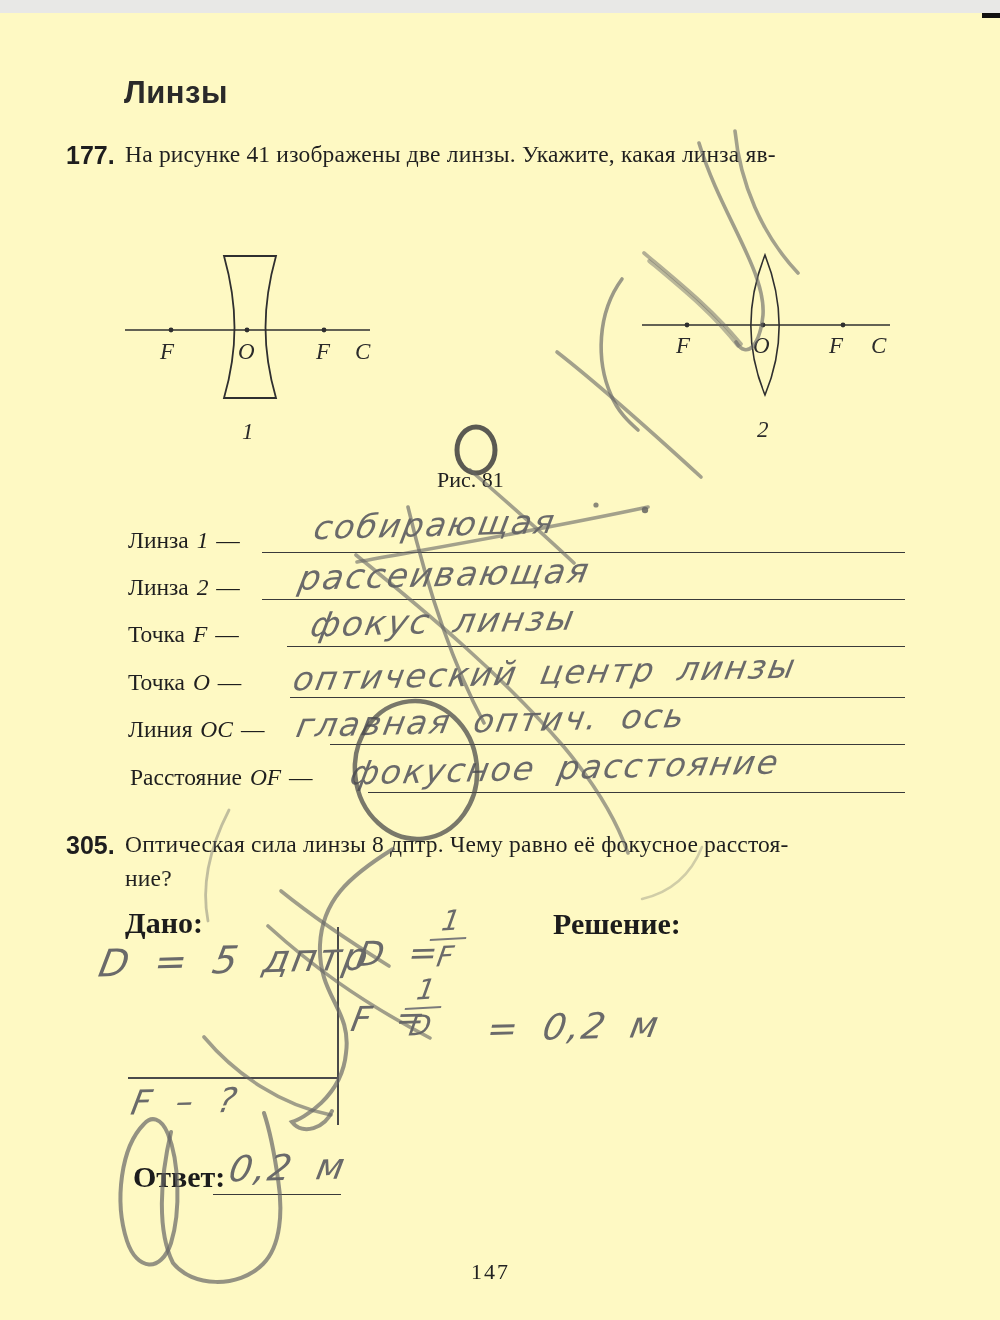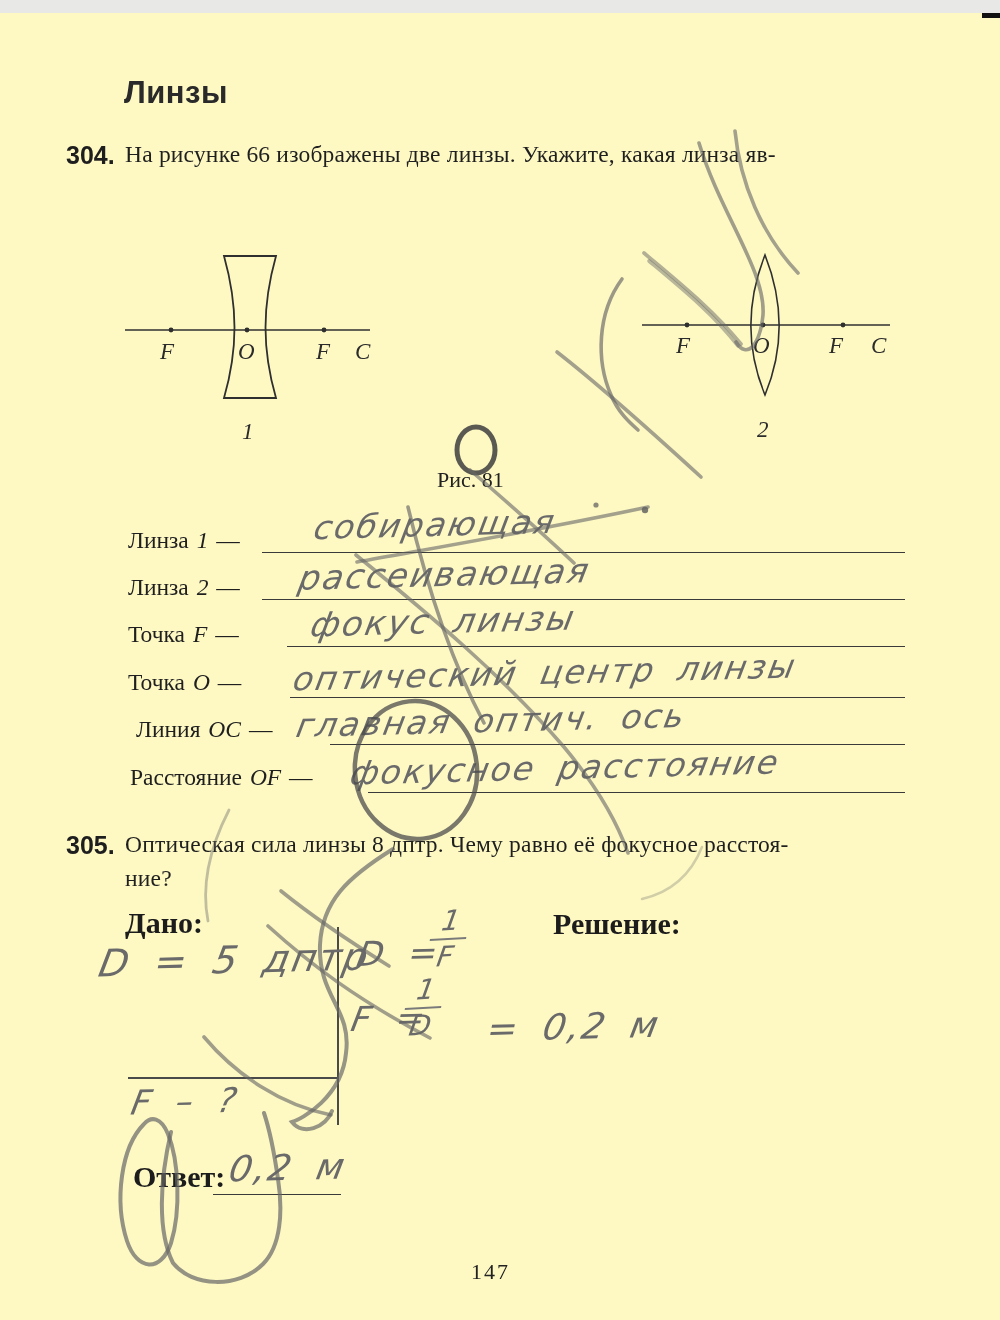--- a/index.html
+++ b/index.html
@@ -28,22 +28,22 @@
 </style>
 </head>
 <body>
 
 <div id="page">
 
   <div class="abs corner-mark" style="left:982px;top:0;"></div>
 
   <div class="abs title" style="left:124px;top:62px;">Линзы</div>
 
-  <div class="abs probnum" style="left:66px;top:128px;">304.</div>
-  <div class="abs body-line" style="left:125px;top:124px;">На рисунке 66 изображены две линзы. Укажите, какая линза яв-</div>
+  <div class="abs probnum" style="left:66px;top:128px;">177.</div>
+  <div class="abs body-line" style="left:125px;top:124px;">На рисунке 41 изображены две линзы. Укажите, какая линза яв-</div>
 
   <div class="abs caption" style="left:437px;top:454px;">Рис. 81</div>
 
   <div class="abs rowlabel" style="left:128px;top:514px;">
     <span>Линза</span>
     <span class="var">1</span>
     <span>—</span>
   </div>
   <div class="abs fillline" style="left:262px;top:539px;width:643px;"></div>
   <span class="hw" style="left:315px;top:492px;font-size:33px;">собирающая</span>
@@ -65,21 +65,21 @@
   <span class="hw" style="left:312px;top:588px;font-size:34px;">фокус линзы</span>
 
   <div class="abs rowlabel" style="left:128px;top:656px;">
     <span>Точка</span>
     <span class="var">O</span>
     <span>—</span>
   </div>
   <div class="abs fillline" style="left:290px;top:684px;width:615px;"></div>
   <span class="hw" style="left:295px;top:640px;font-size:33px;">оптический центр линзы</span>
 
-  <div class="abs rowlabel" style="left:136px;top:703px;">
+  <div class="abs rowlabel" style="left:128px;top:703px;">
     <span>Линия</span>
     <span class="var">OC</span>
     <span>—</span>
   </div>
   <div class="abs fillline" style="left:330px;top:731px;width:575px;"></div>
   <span class="hw" style="left:298px;top:688px;font-size:33px;">главная оптич. ось</span>
 
   <div class="abs rowlabel" style="left:130px;top:751px;">
     <span>Расстояние</span>
     <span class="var">OF</span>

